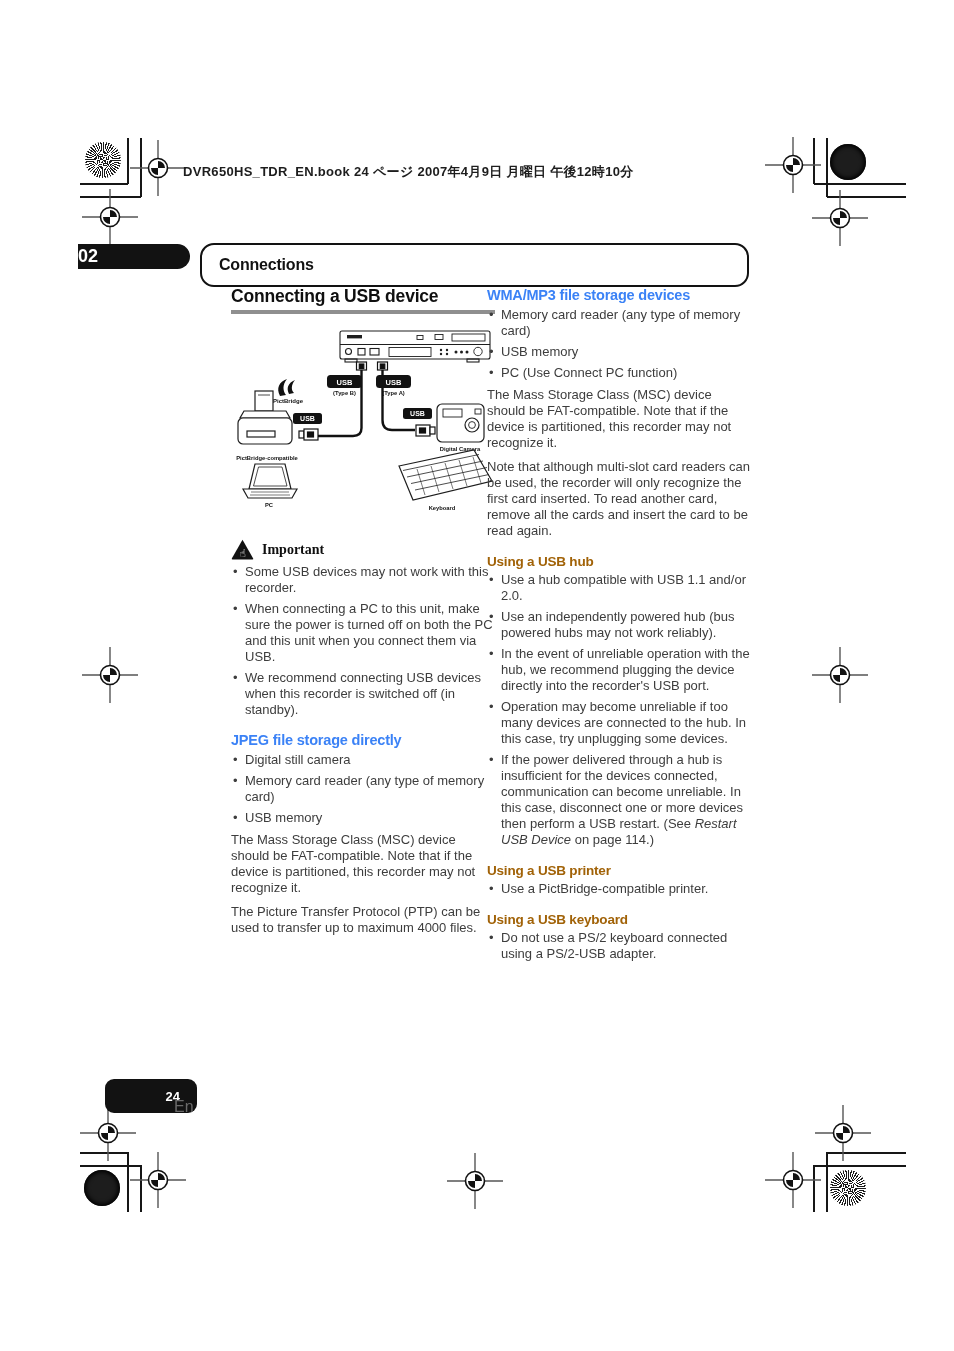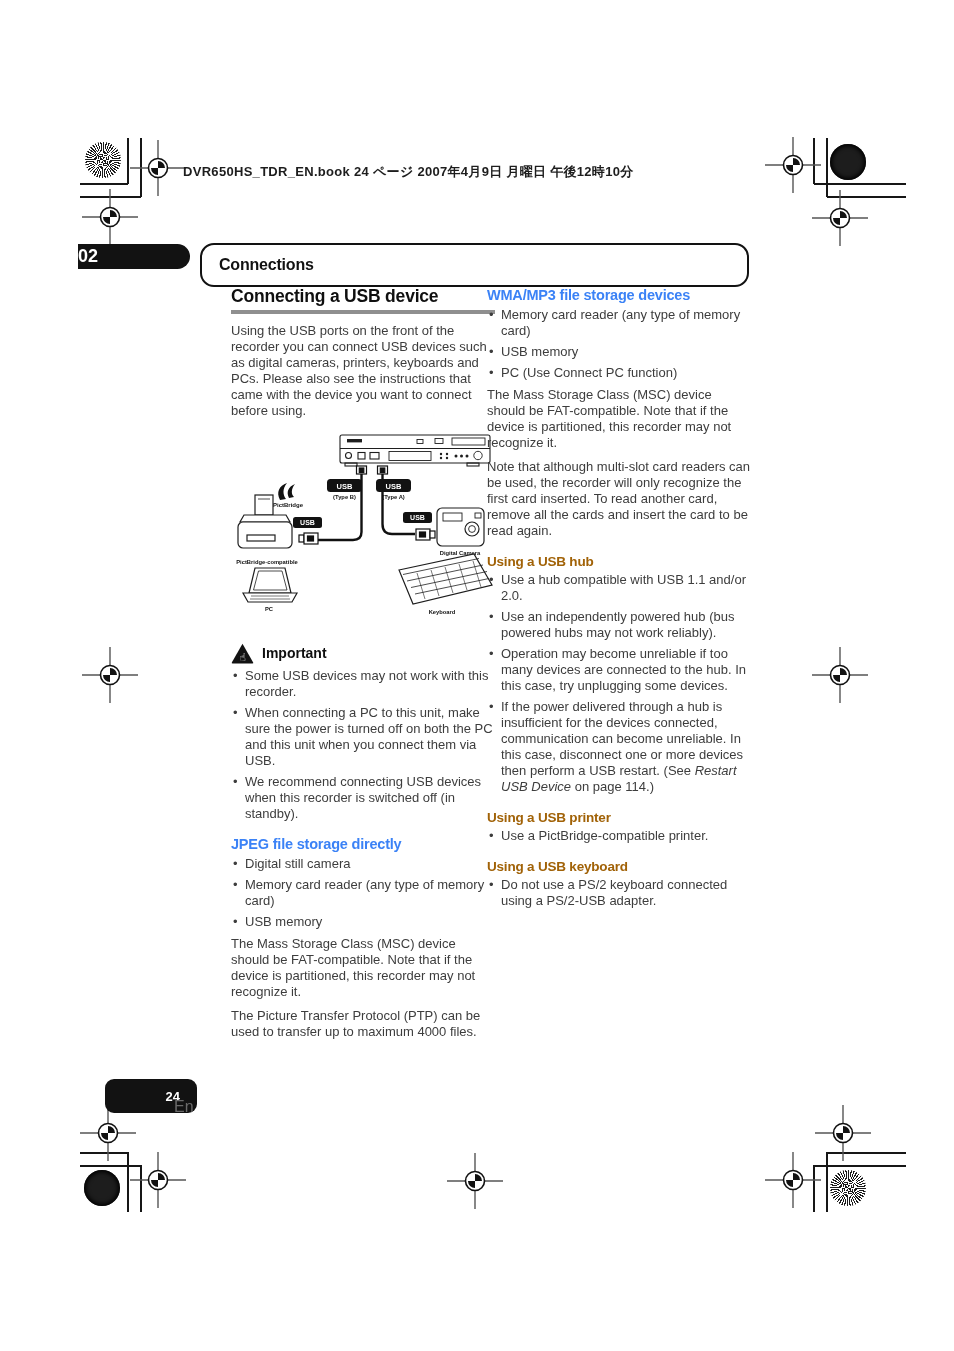--- a/index.html
+++ b/index.html
@@ -39,21 +39,21 @@
   h3.doc{margin:15px 0 3px 0;font-size:13.5px;color:#a16207;letter-spacing:-.2px;}
   p.body{margin:0 0 8px 0;font-size:13px;line-height:1.23;color:#3d3d3d;}
   ul.bullets{margin:2px 0 6px 0;padding:0;list-style:none;}
   ul.bullets li{position:relative;padding-left:14px;margin:0 0 5px 0;font-size:13px;
                 line-height:1.23;color:#3d3d3d;}
   ul.bullets li::before{content:"\2022";position:absolute;left:2px;top:0;color:#3d3d3d;}
   .it{font-style:italic;}
 
   
   .important-head{display:flex;align-items:center;gap:8px;margin:12px 0 4px 0;}
-  .important-head .txt{font-weight:bold;font-size:14px;color:#0f0f0f;}
+  .important-head .txt{font-weight:bold;font-size:14px;color:#0f0f0f;font-family:Liberation Serif, serif;}
 
   
   .diagram{margin:6px 0 2px 0;}
 
   
   .page-pill{position:absolute;left:105px;top:1079px;width:92px;height:34px;background:#121212;
              border-radius:9px;color:#fff;font-weight:bold;font-size:13px;display:flex;
              align-items:center;justify-content:flex-end;padding-right:17px;box-sizing:border-box;}
   .page-lang{position:absolute;left:174px;top:1098px;font-size:16px;color:#6a6a6a;}
 </style>
@@ -172,21 +172,20 @@
   </div>
   <div class="chapter-box">
     <span>Connections</span>
   </div>
 
   <div class="col col-left">
 
     <h1 class="doc">Connecting a USB device</h1>
     <div class="rule"></div>
 
-    <p class="body">Using the USB ports on the front of the recorder you can connect USB devices such as digital cameras, printers, keyboards and PCs. Please also see the instructions that came with the device you want to connect before using.</p>
 
     <div class="diagram">
       <svg width="264" height="200" viewBox="0 0 264 200">
 
         <g stroke="#1e1e1e" fill="none" stroke-width="1.1">
           <rect x="109" y="8" width="150" height="28" rx="2" fill="#fff"></rect>
           <line x1="109" y1="21.5" x2="259" y2="21.5"></line>
           <rect x="116" y="12" width="15" height="3.4" fill="#1e1e1e" stroke="none"></rect>
           <rect x="186" y="12.5" width="6" height="4" stroke-width="0.9"></rect>
           <rect x="204" y="11.5" width="8" height="5" stroke-width="0.9"></rect>
@@ -331,20 +330,21 @@
       <li>USB memory</li>
       <li>PC (Use Connect PC function)</li>
     </ul>
     <p class="body">The Mass Storage Class (MSC) device should be FAT-compatible. Note that if the device is partitioned, this recorder may not recognize it.</p>
     <p class="body">Note that although multi-slot card readers can be used, the recorder will only recognize the first card inserted. To read another card, remove all the cards and insert the card to be read again.</p>
 
     <h3 class="doc">Using a USB hub</h3>
     <ul class="bullets">
       <li>Use a hub compatible with USB 1.1 and/or 2.0.</li>
       <li>Use an independently powered hub (bus powered hubs may not work reliably).</li>
+      <li>In the event of unreliable operation with the hub, we recommend plugging the device directly into the recorder's USB port.</li>
       <li>Operation may become unreliable if too many devices are connected to the hub. In this case, try unplugging some devices.</li>
       <li><span>If the power delivered through a hub is insufficient for the devices connected, communication can become unreliable. In this case, disconnect one or more devices then perform a USB restart. (See </span><span class="it">Restart USB Device</span><span> on page 114.)</span></li>
     </ul>
 
     <h3 class="doc">Using a USB printer</h3>
     <ul class="bullets">
       <li>Use a PictBridge-compatible printer.</li>
     </ul>
 
     <h3 class="doc">Using a USB keyboard</h3>

